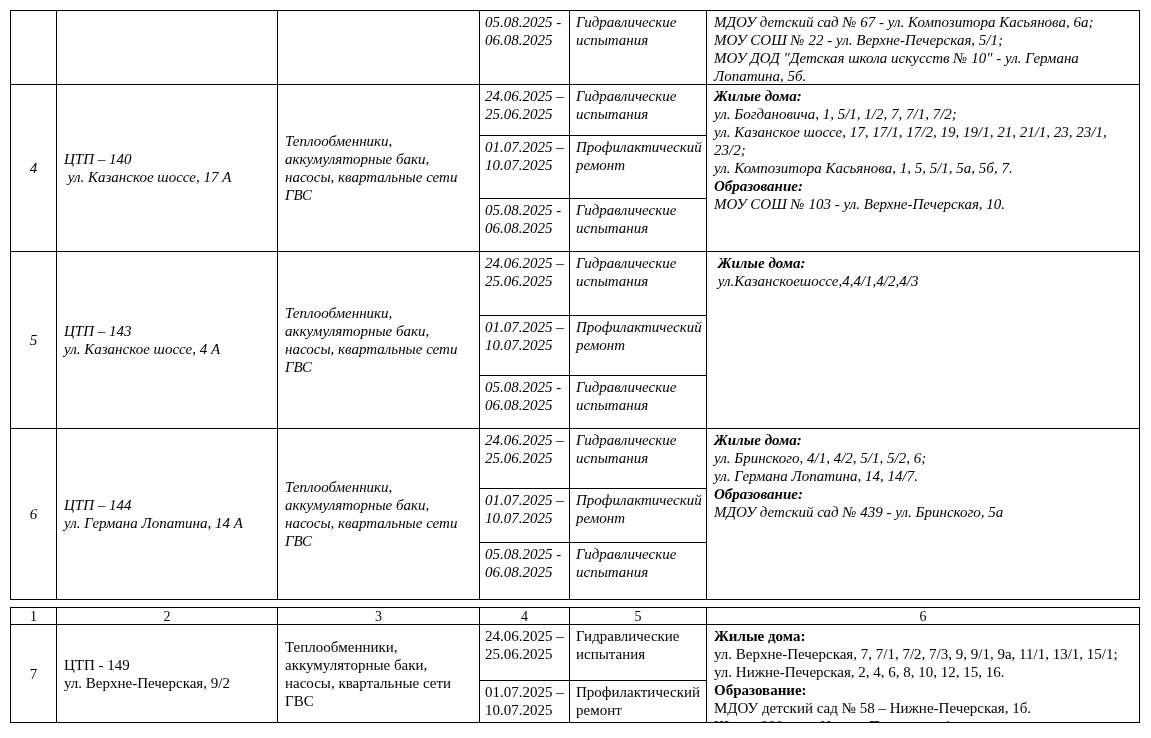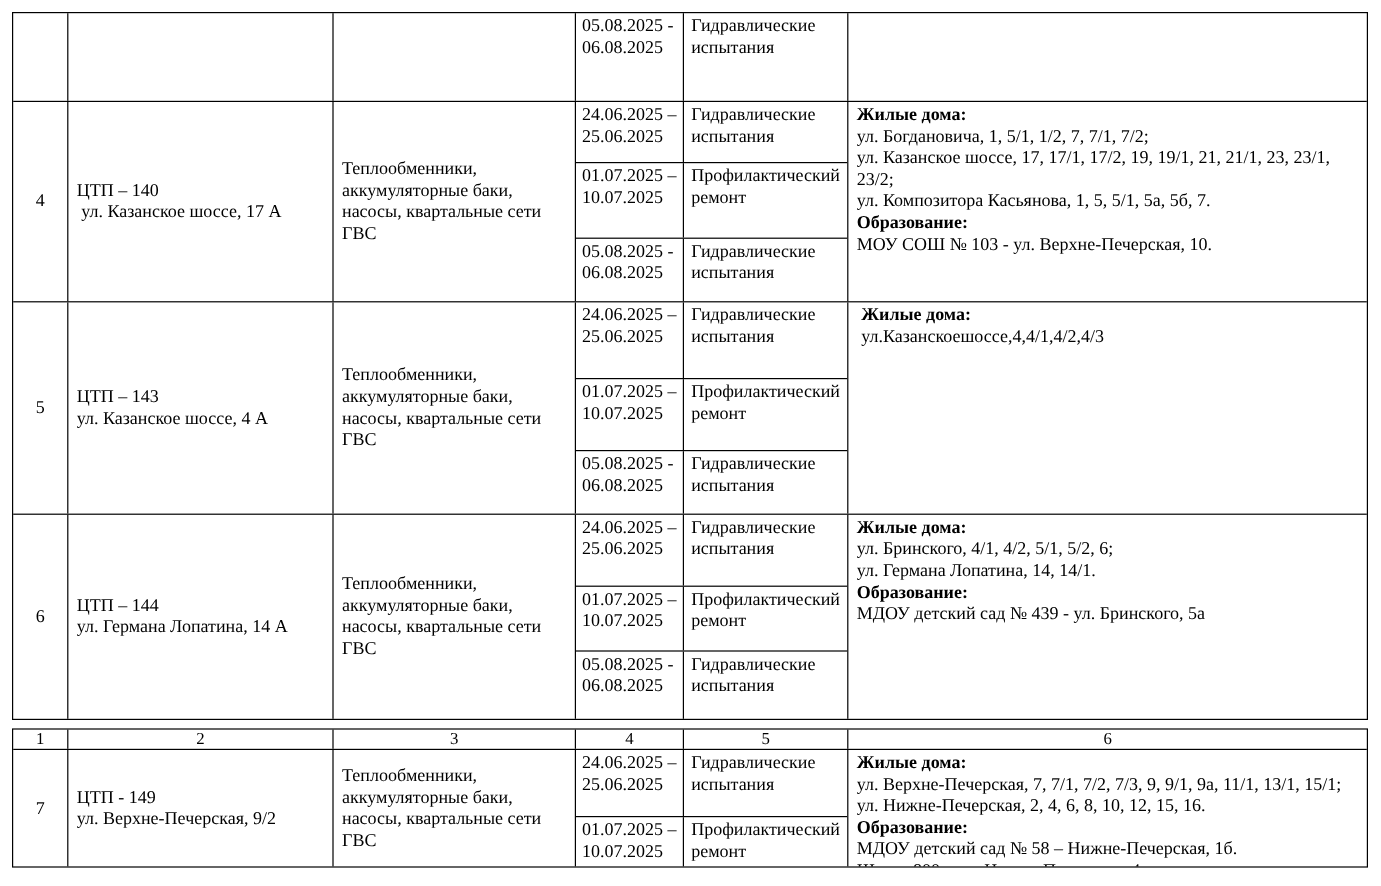--- a/index.html
+++ b/index.html
@@ -13,21 +13,21 @@
     line-height: 18px;
     overflow: hidden;
   }
   .tbl {
     position: absolute;
     left: 10px;
     width: 1130px;
     border: 1px solid #000;
     background: #fff;
   }
-  .seg-a { top: 10px; }
+  .seg-a { top: 10px; font-style: italic; }
   .seg-b { top: 607px; }
   .row { display: flex; border-bottom: 1px solid #000; }
   .tbl .row:last-child { border-bottom: none; }
   .c { border-right: 1px solid #000; }
   .num {
     width: 46px;
     display: flex; align-items: center; justify-content: center;
   }
   .name {
     width: 221px;
@@ -83,20 +83,26 @@
     <div class="c name"></div>
     <div class="c equip"></div>
     <div class="sched">
       <div class="srow">
         <div class="date">05.08.2025 -
 06.08.2025</div>
         <div class="work">Гидравлические
 испытания</div>
       </div>
     </div>
+    <div class="addr">
+      <div class="al">МДОУ детский сад № 67 - ул. Композитора Касьянова, 6а;</div>
+      <div class="al">МОУ СОШ № 22 - ул. Верхне-Печерская, 5/1;</div>
+      <div class="al">МОУ ДОД "Детская школа искусств № 10" - ул. Германа</div>
+      <div class="al">Лопатина, 5б.</div>
+    </div>
   </div>
 
   <div class="row" style="height:167px">
     <div class="c num">4</div>
     <div class="c name">ЦТП – 140
  ул. Казанское шоссе, 17 А</div>
     <div class="c equip">Теплообменники,
 аккумуляторные баки,
 насосы, квартальные сети
 ГВС</div>
@@ -189,21 +195,21 @@
       <div class="srow">
         <div class="date">05.08.2025 -
 06.08.2025</div>
         <div class="work">Гидравлические
 испытания</div>
       </div>
     </div>
     <div class="addr">
       <div class="al b">Жилые дома:</div>
       <div class="al">ул. Бринского, 4/1, 4/2, 5/1, 5/2, 6;</div>
-      <div class="al">ул. Германа Лопатина, 14, 14/1.</div>
+      <div class="al">ул. Германа Лопатина, 14, 14/7.</div>
       <div class="al b">Образование:</div>
       <div class="al">МДОУ детский сад № 439 - ул. Бринского, 5а</div>
     </div>
   </div>
 </div>
 
 <div class="tbl seg-b">
 
   <div class="row hrow" style="height:17px">
     <div class="hc" style="width:46px">1</div>

